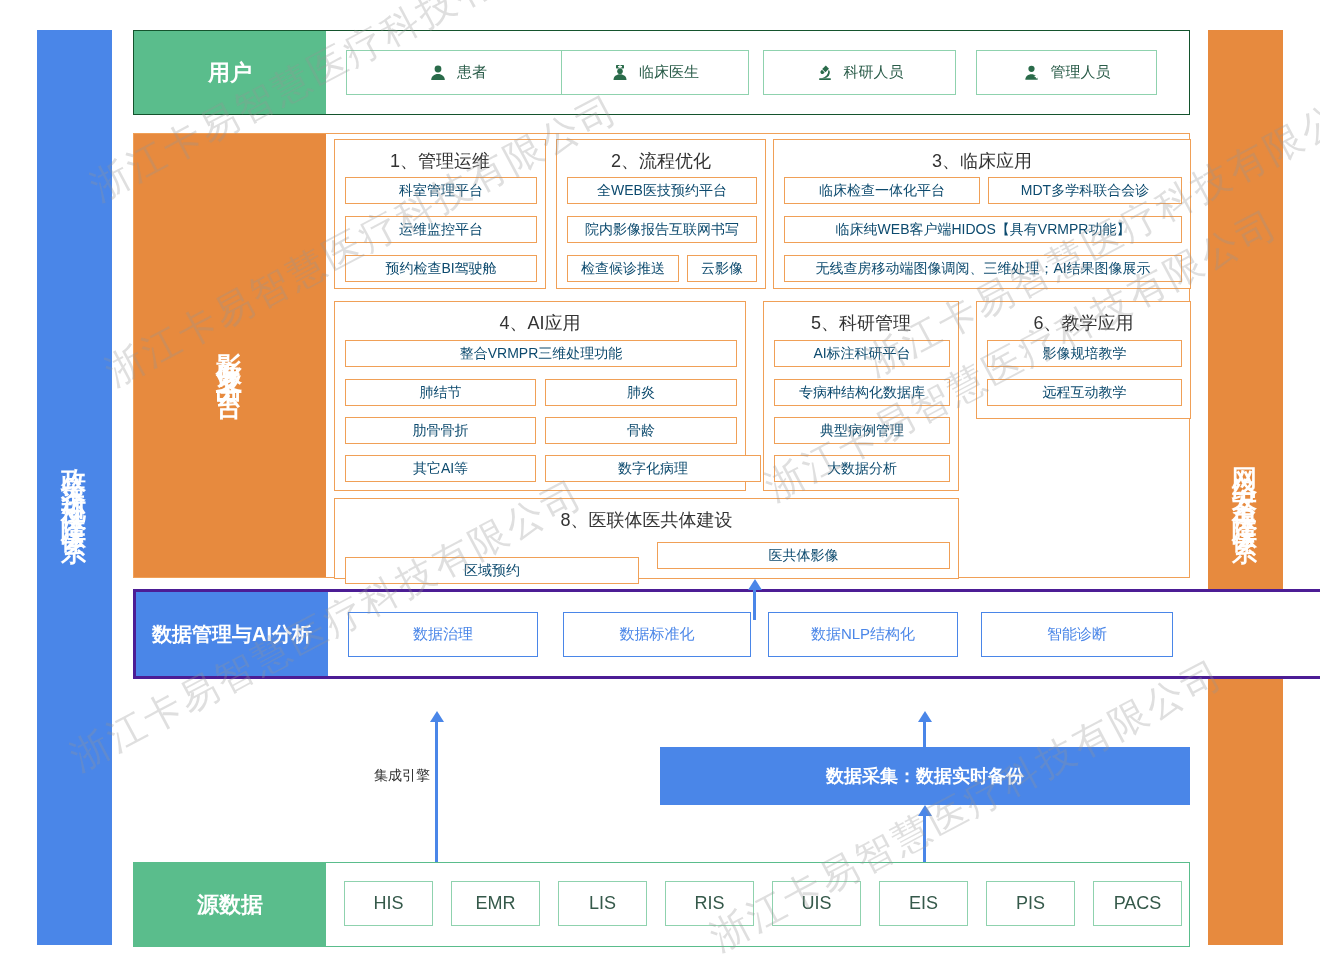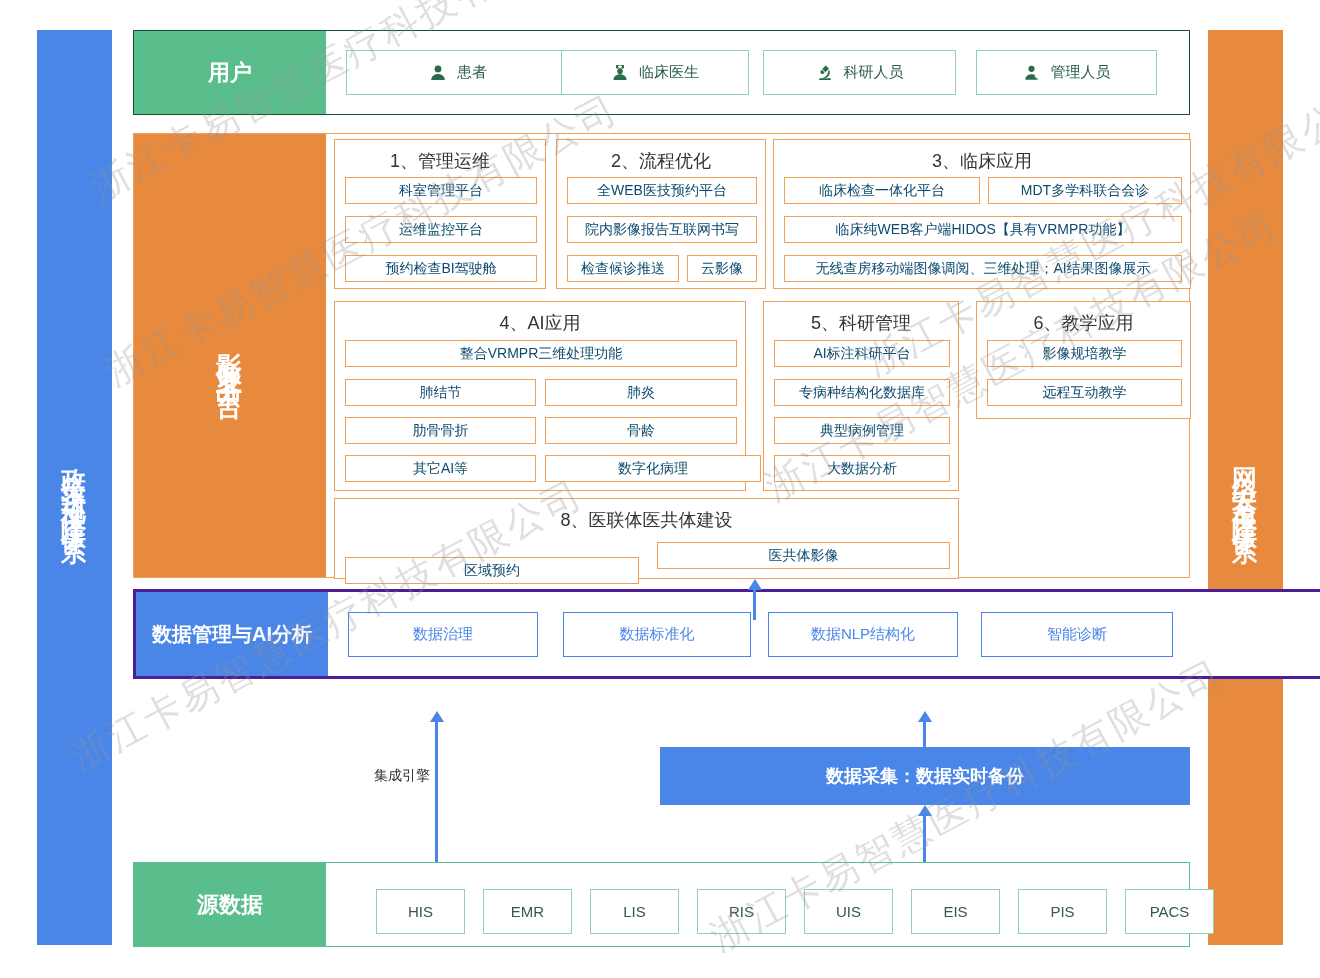--- a/index.html
+++ b/index.html
@@ -15,21 +15,21 @@
 
   .guser { position:absolute; top:19px; height:45px; border:1px solid #8fd2ae; background:#fff; display:flex; align-items:center; justify-content:center; gap:10px; color:#2a5c49; font-size:15px; }
   .gicon { width:18px; height:18px; flex:0 0 auto; }
   .gicon svg { display:block; }
 
   .obox { position:absolute; background:#fff; border:1.5px solid #f0a057; }
   .otitle { position:absolute; top:9px; left:0; right:0; text-align:center; font-size:18px; color:#333; }
   .oitem { position:absolute; height:27px; border:1.5px solid #f0a057; color:#0c4a6e; font-size:14px; display:flex; align-items:center; justify-content:center; background:#fff; white-space:nowrap; }
 
   .bitem { position:absolute; top:20px; height:45px; border:1px solid #4a86e8; color:#4a86e8; font-size:15px; display:flex; align-items:center; justify-content:center; background:#fff; }
-  .sitem { position:absolute; top:26px; height:45px; width:89px; border:1px solid #8fd2ae; color:#35594a; font-size:15px; display:flex; align-items:center; justify-content:center; background:#fff;margin-left:32px; }
+  .sitem { position:absolute; top:18px; height:45px; width:89px; border:1px solid #8fd2ae; color:#35594a; font-size:18px; display:flex; align-items:center; justify-content:center; background:#fff; }
 
   .collect-box { position:absolute; left:660px; top:747px; width:530px; height:58px; background:#4a86e8; color:#fff; font-weight:bold; font-size:18px; display:flex; align-items:center; justify-content:center; z-index:4; }
   .integration-label { position:absolute; left:352px; top:767px; width:78px; text-align:right; font-size:14px; color:#333; z-index:4; }
 
   .aline { position:absolute; width:3px; background:#4a86e8; z-index:5; }
   .ahead { position:absolute; width:0; height:0; border-left:7px solid transparent; border-right:7px solid transparent; border-bottom:11px solid #4a86e8; z-index:5; }
 
   .wm { position:absolute; font-size:38px; letter-spacing:3px; color:rgba(150,150,150,0.30); white-space:nowrap; transform:rotate(-28deg); z-index:9; pointer-events:none; }
 </style>
 </head>

